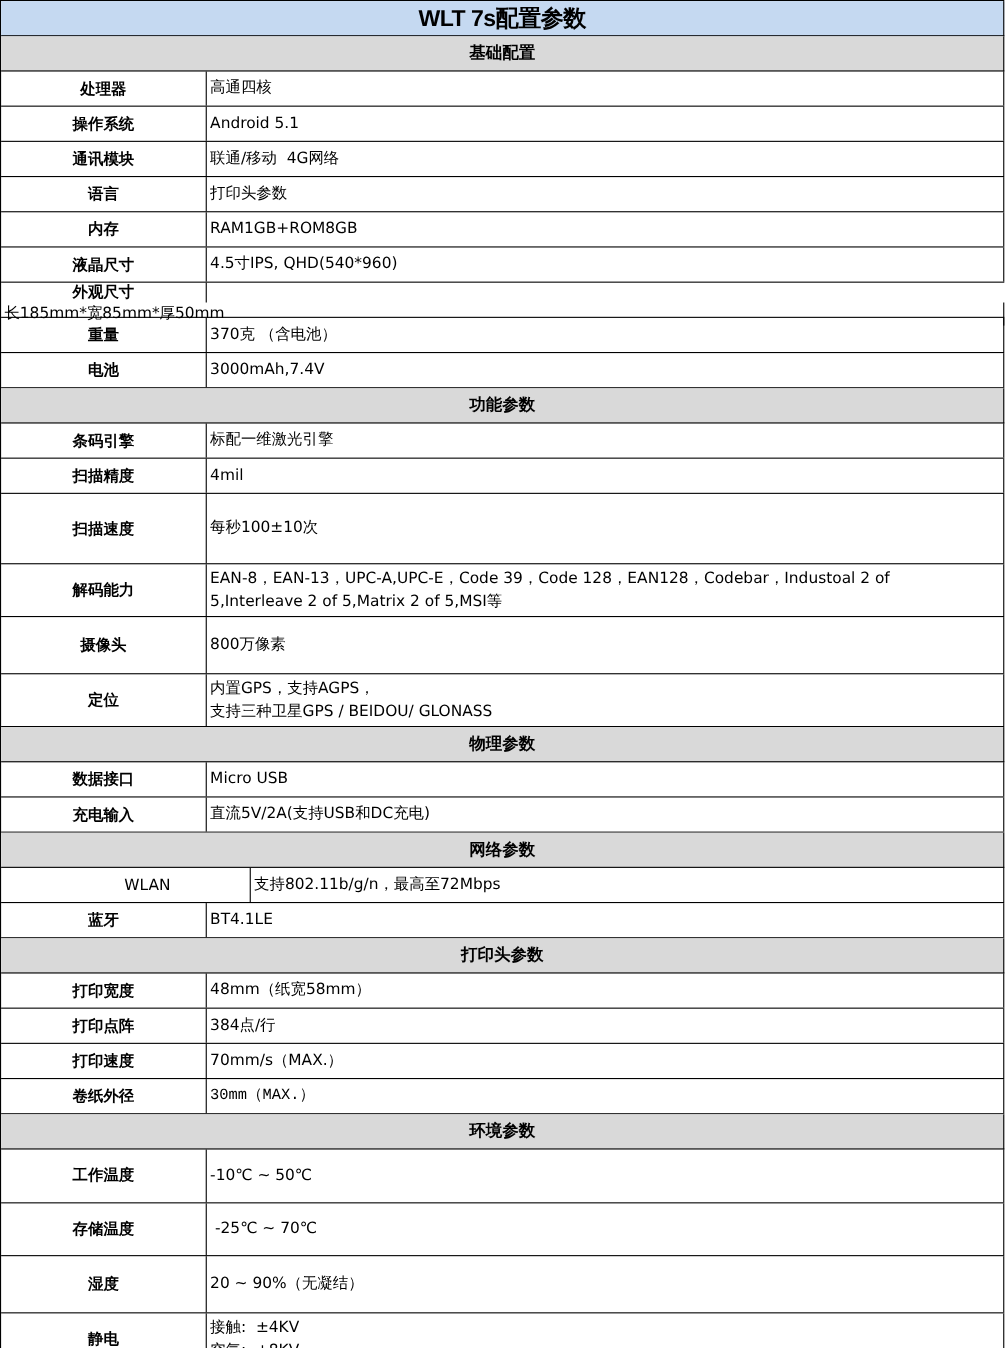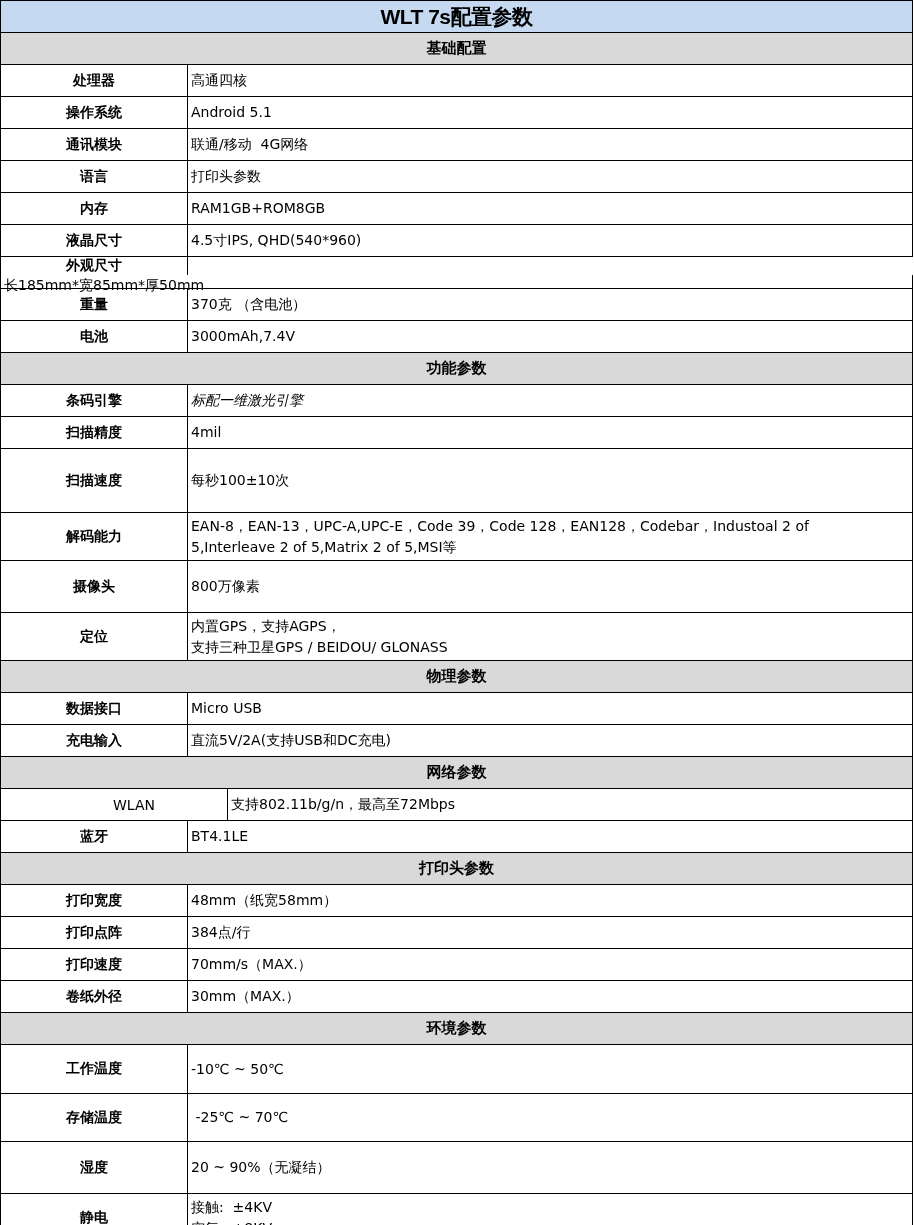--- a/index.html
+++ b/index.html
@@ -78,21 +78,21 @@
         <div class="value">
           <div style="white-space: pre;">3000mAh,7.4V</div>
         </div>
       </div>
       <div class="row section-row">
         <span>功能参数</span>
       </div>
       <div class="row" style="height: 32px;">
         <div class="label">条码引擎</div>
         <div class="value">
-          <div style="white-space: pre; font-style: italic;">标配一维激光引擎</div>
+          <div style="white-space: pre;">标配一维激光引擎</div>
         </div>
       </div>
       <div class="row" style="height: 32px;">
         <div class="label">扫描精度</div>
         <div class="value">
           <div style="white-space: pre;">4mil</div>
         </div>
       </div>
       <div class="row" style="height: 64px;">
         <div class="label">扫描速度</div>
@@ -167,21 +167,21 @@
       </div>
       <div class="row" style="height: 32px;">
         <div class="label">打印速度</div>
         <div class="value">
           <div style="white-space: pre;">70mm/s（MAX.）</div>
         </div>
       </div>
       <div class="row" style="height: 32px;">
         <div class="label">卷纸外径</div>
         <div class="value">
-          <div style="white-space: pre;">30mm（MAX.）</div>
+          <div style="white-space: pre; font-family: Liberation Mono, monospace;">30mm（MAX.）</div>
         </div>
       </div>
       <div class="row section-row">
         <span>环境参数</span>
       </div>
       <div class="row" style="height: 49px;">
         <div class="label">工作温度</div>
         <div class="value">
           <div style="white-space: pre;">-10℃ ~ 50℃</div>
         </div>

